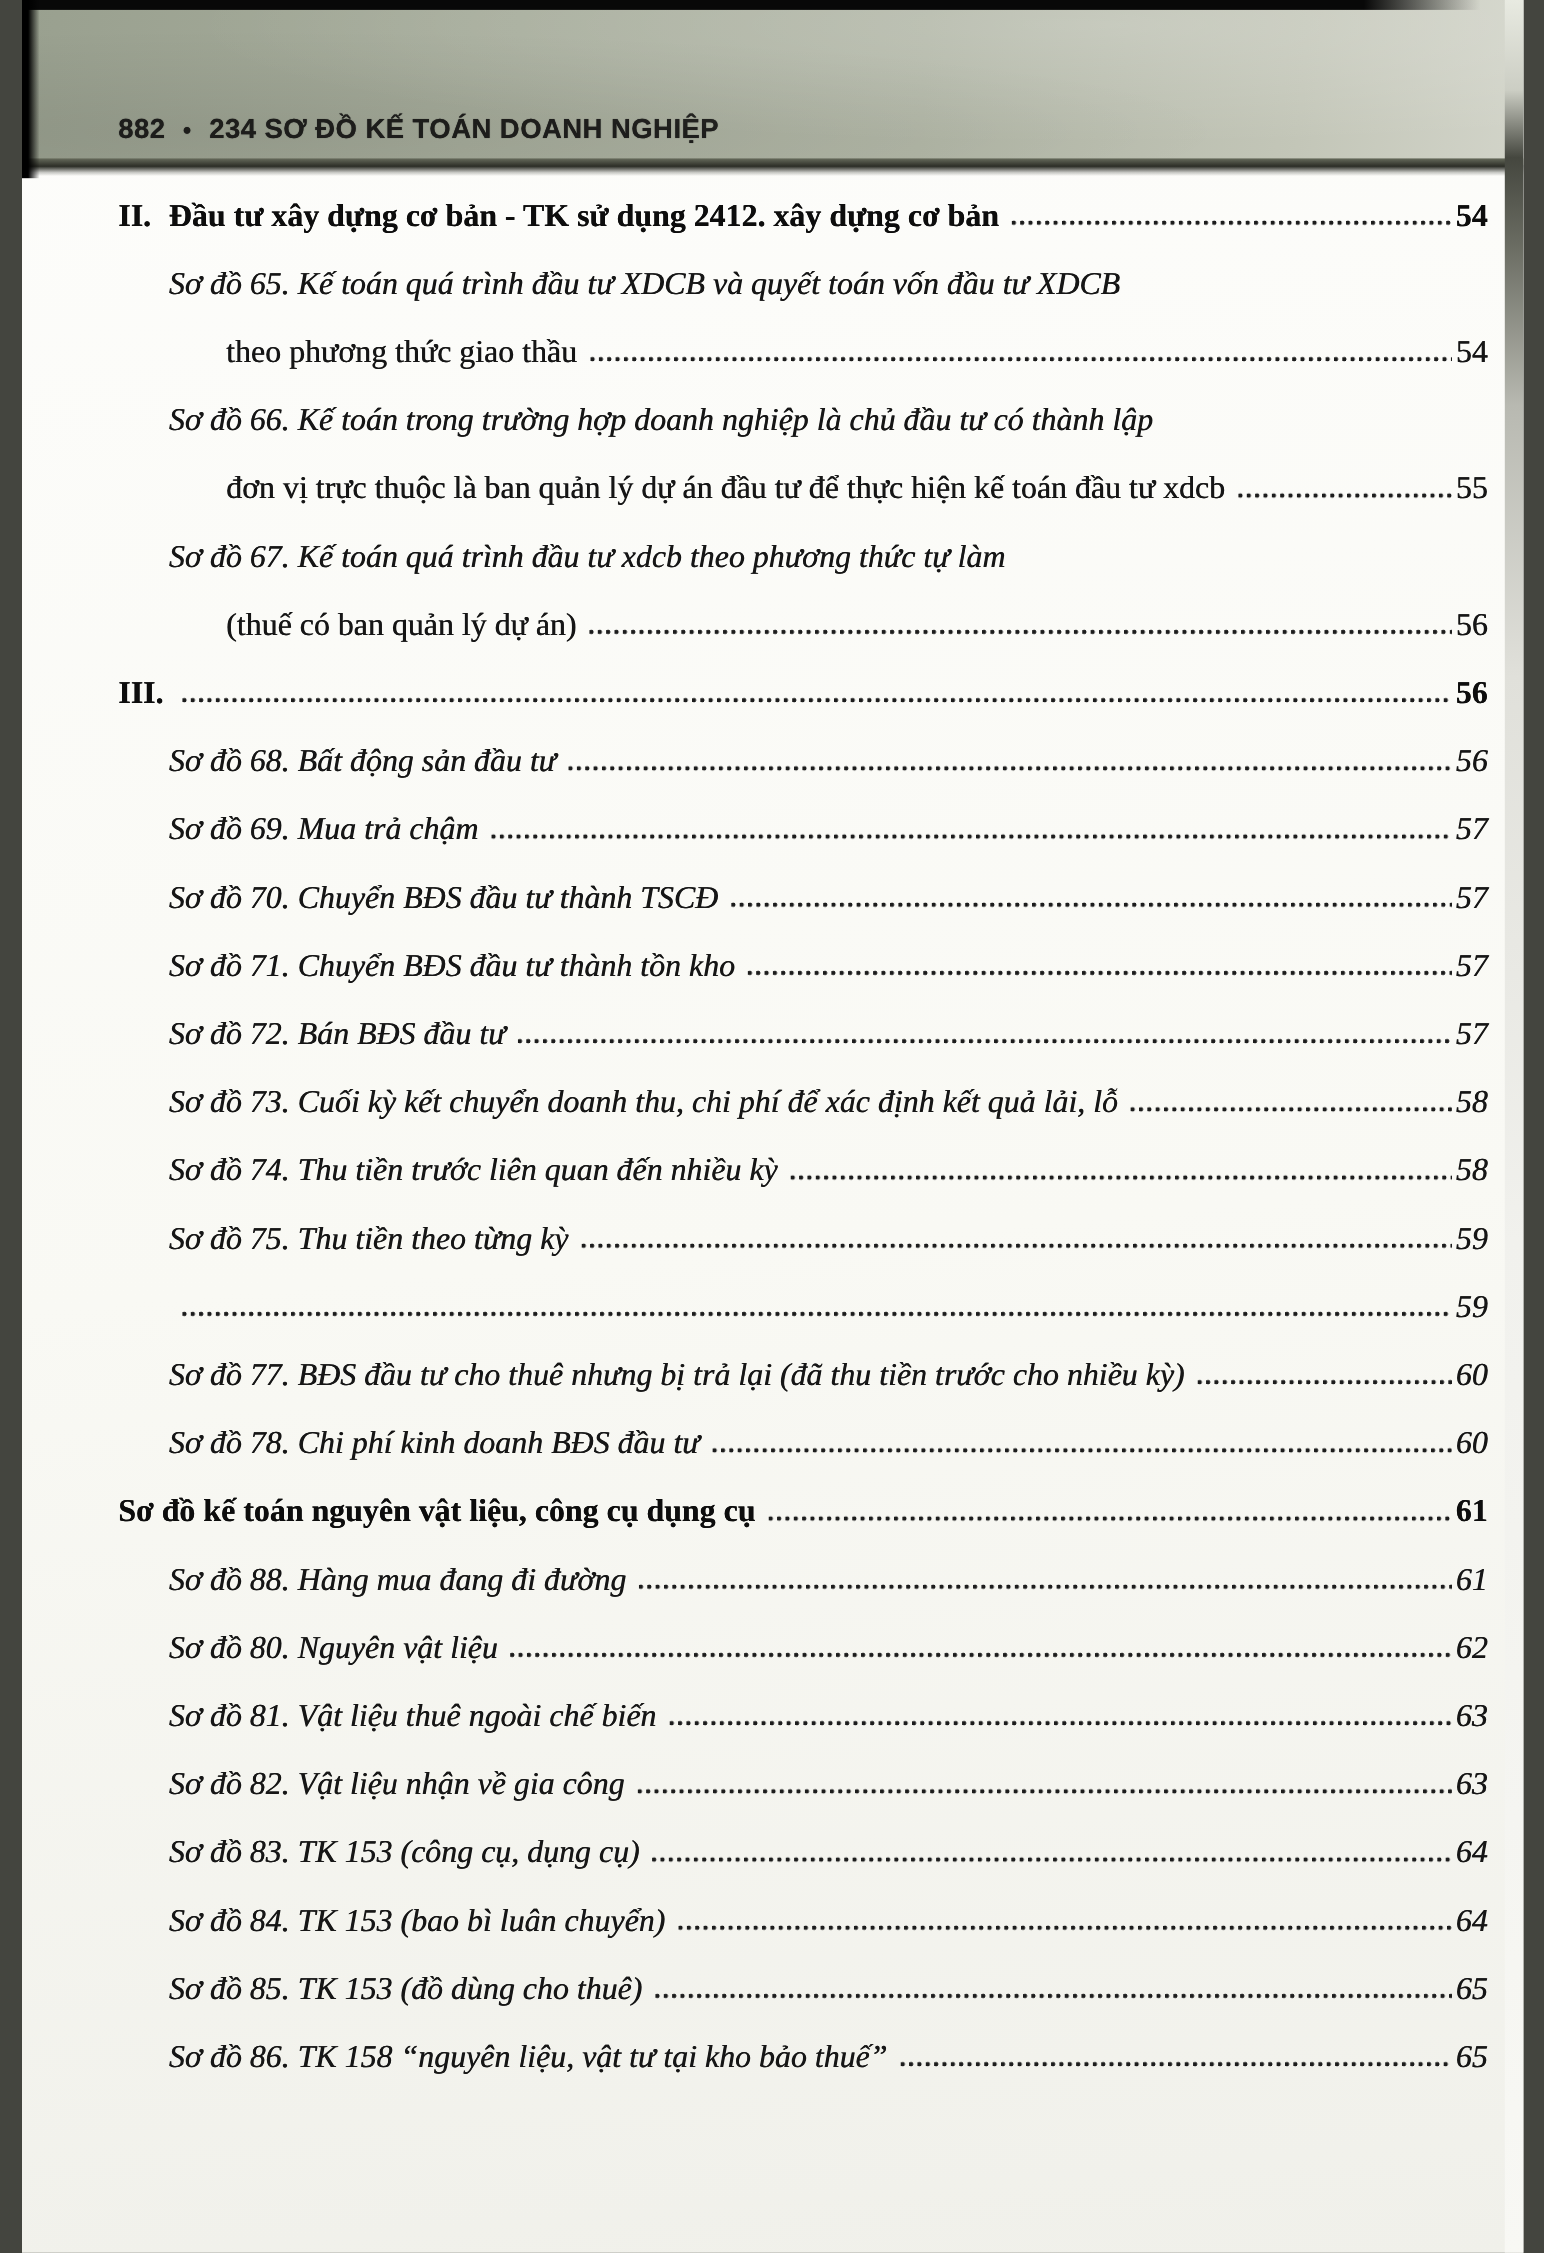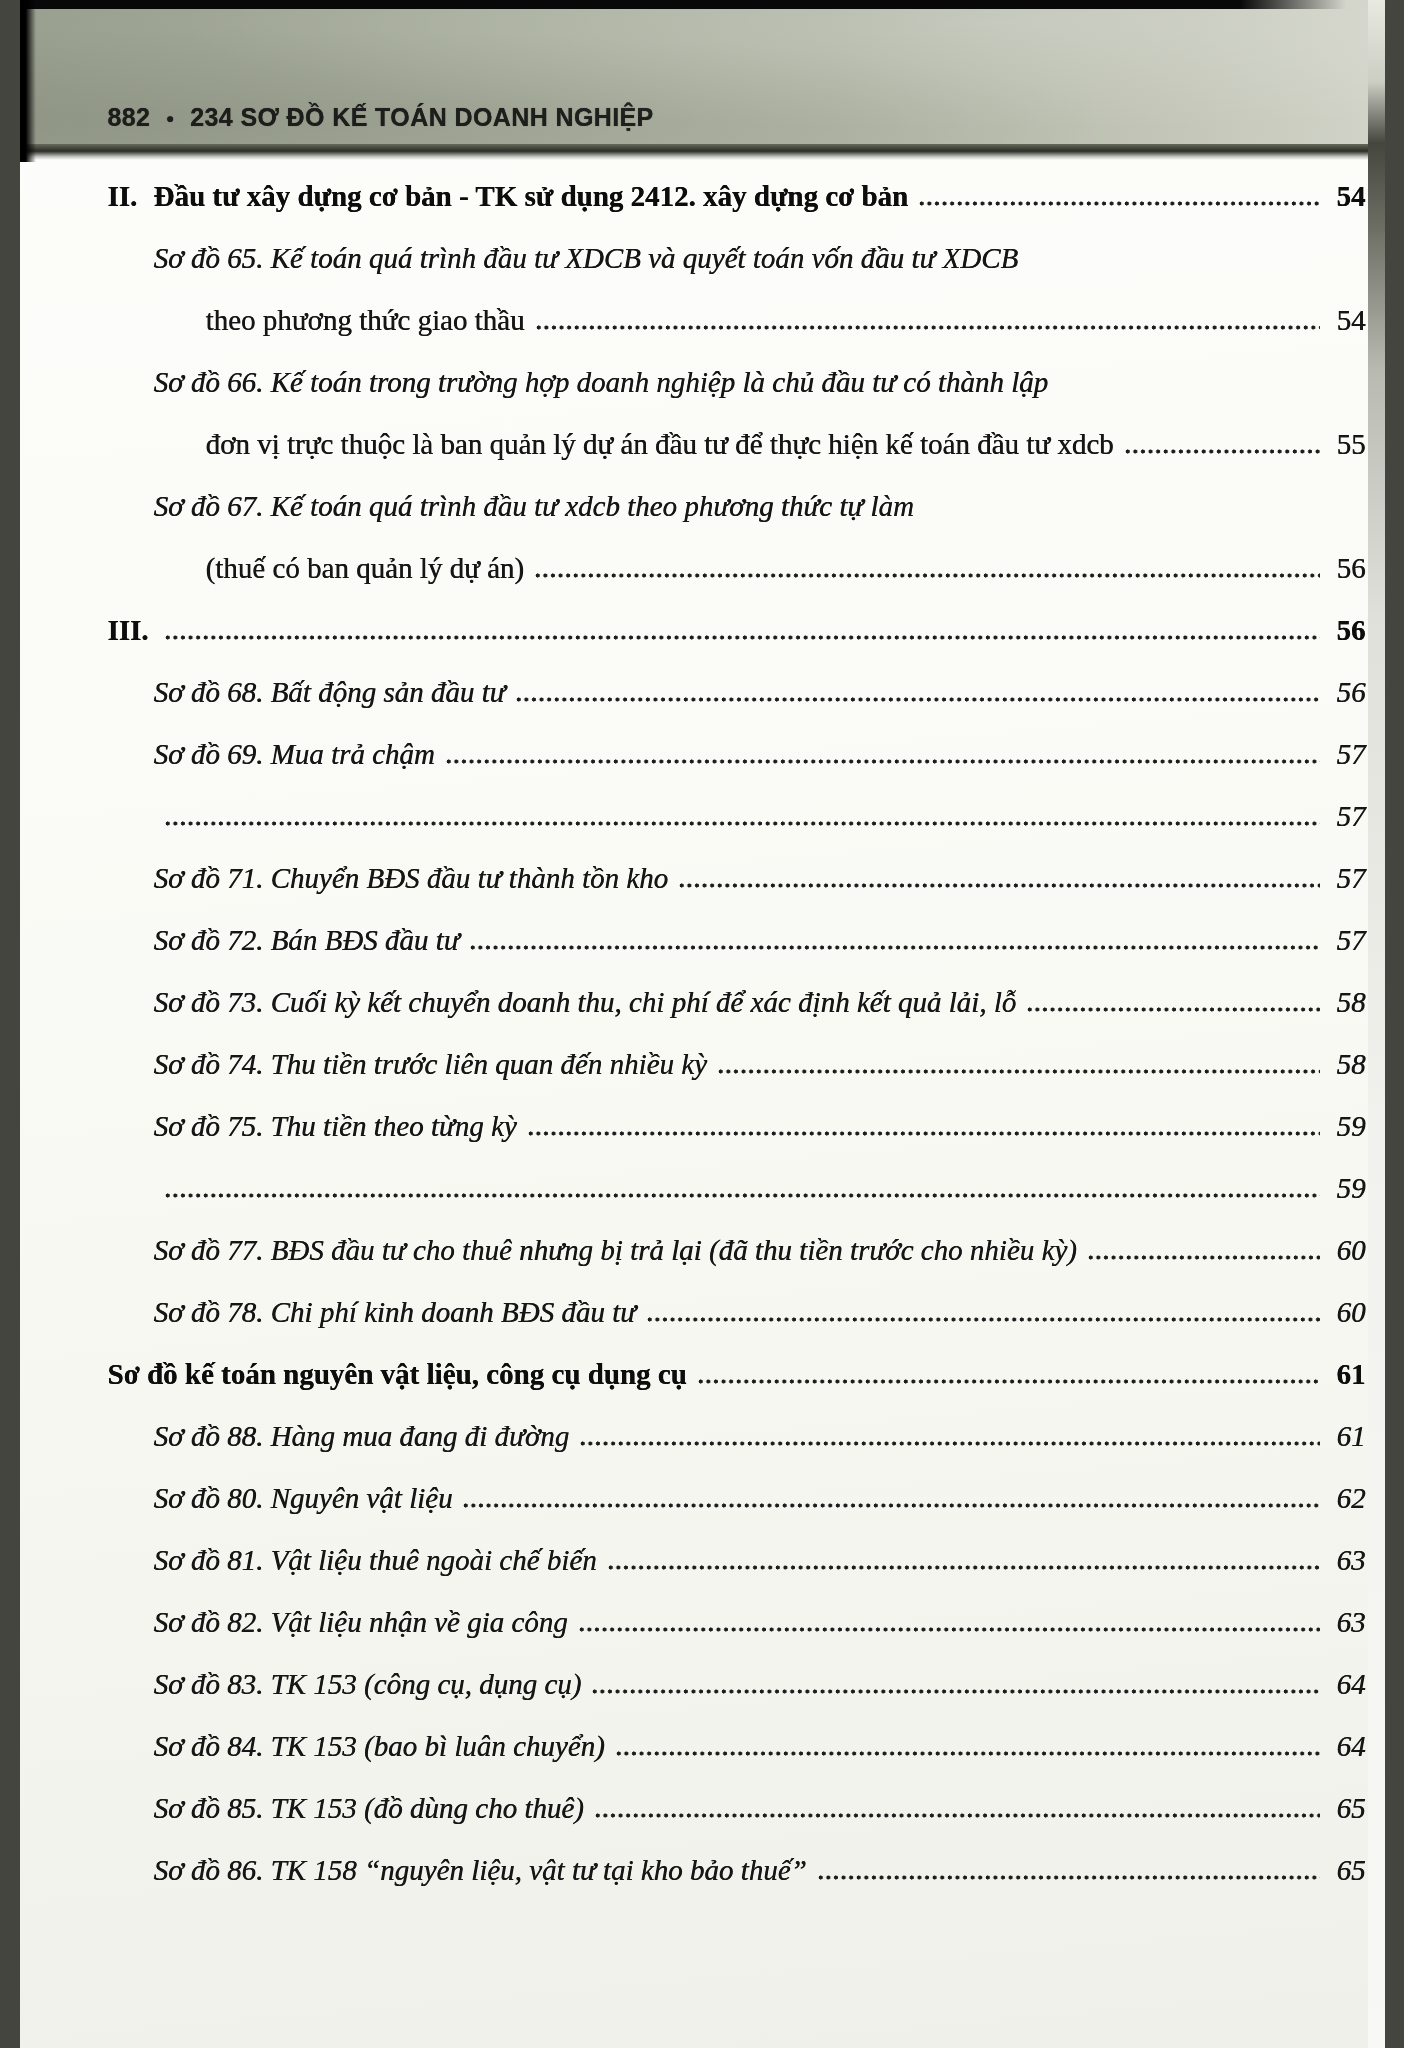--- a/index.html
+++ b/index.html
@@ -91,21 +91,21 @@
     height: 5px;
     margin: 0 4px 0 11px;
     background-image: radial-gradient(circle at 2.6px 2.5px, #1c1c1c 1.9px, rgba(0,0,0,0) 2.2px);
     background-size: 7.6px 5px;
     background-repeat: repeat-x;
     background-position: left bottom;
   }
   .pg {
     flex: 0 0 auto;
     min-width: 42px;
-    text-align: right;
+    text-align: left;
     text-shadow: 0.4px 0 0 currentColor;
   }
 </style>
 </head>
 <body>
 
 <div class="page">
   <div class="band">
     <div class="running-header">
       <span>882</span><span class="sep">•</span><span>234 SƠ ĐỒ KẾ TOÁN DOANH NGHIỆP</span>
@@ -156,20 +156,21 @@
         <span class="t">Sơ đồ 68. Bất động sản đầu tư</span>
         <span class="leader"></span>
         <span class="pg">56</span>
       </div>
       <div class="row entry">
         <span class="t">Sơ đồ 69. Mua trả chậm</span>
         <span class="leader"></span>
         <span class="pg">57</span>
       </div>
       <div class="row entry">
+        <span class="t">Sơ đồ 70. Chuyển BĐS đầu tư thành TSCĐ</span>
         <span class="leader"></span>
         <span class="pg">57</span>
       </div>
       <div class="row entry">
         <span class="t">Sơ đồ 71. Chuyển BĐS đầu tư thành tồn kho</span>
         <span class="leader"></span>
         <span class="pg">57</span>
       </div>
       <div class="row entry">
         <span class="t">Sơ đồ 72. Bán BĐS đầu tư</span>

